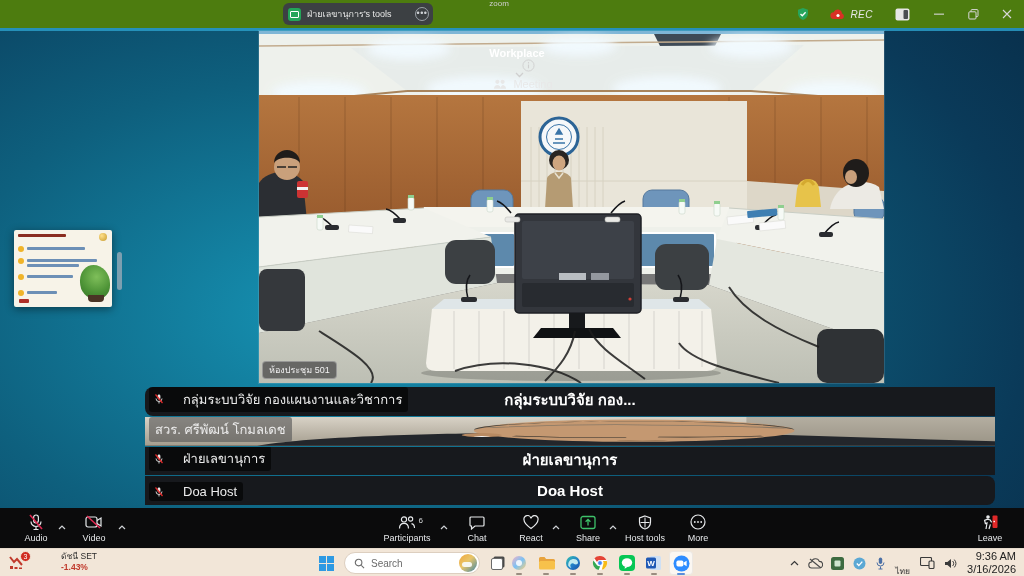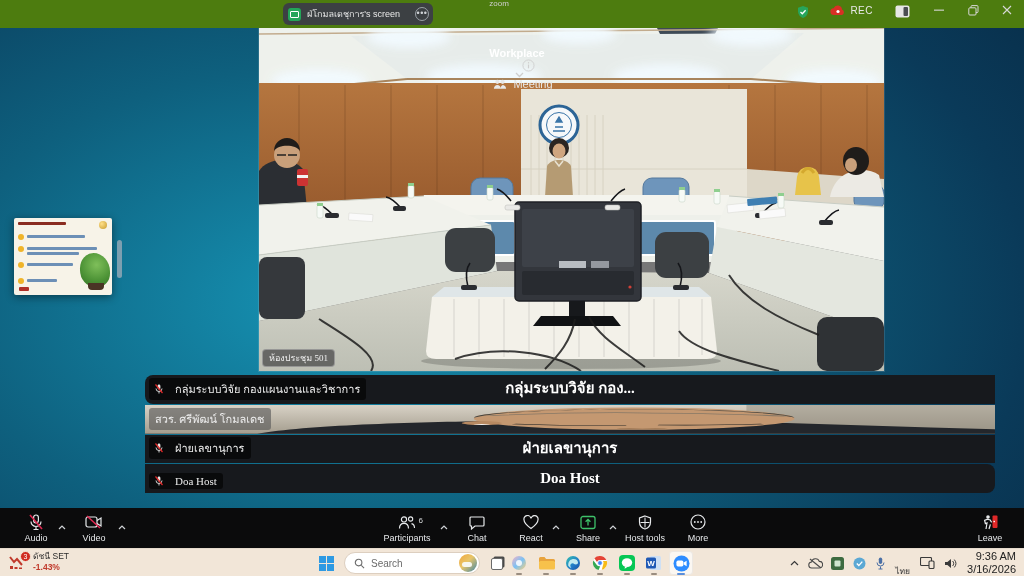--- a/index.html
+++ b/index.html
@@ -19,29 +19,29 @@
   .tb-meeting { margin-left:22px; display:flex; align-items:center; gap:6px; font-size:11px; color:#e8e8e8; }
   .share-pill { position:absolute; left:283px; top:3px; width:150px; height:22px;
     background:#3c4043; border-radius:6px; display:flex; align-items:center; padding:0 4px 0 5px; }
   .share-pill .gicon { width:13px; height:13px; border-radius:3px; background:#23a559;
     display:flex; align-items:center; justify-content:center; flex:0 0 auto; }
   .share-pill .gicon::before { content:""; width:7px; height:5px; border:1px solid #fff; border-radius:1px; }
   .share-pill .ptext { font-size:9px; color:#e9e9e9; margin-left:6px; white-space:nowrap; overflow:hidden; flex:1; }
   .share-pill .more-circ { width:14px; height:14px; border:1px solid #9aa0a6; border-radius:50%;
     color:#cfd2d6; font-size:9px; line-height:11px; text-align:center; letter-spacing:.5px; flex:0 0 auto; }
   .tb-right { position:absolute; right:0; top:0; height:28px; display:flex; align-items:center; gap:0; }
-  .tb-right > div { height:19px; display:flex; align-items:flex-start; justify-content:center; }
+  .tb-right > div { height:19px; display:flex; align-items:center; justify-content:center;font-style:italic; }
   .rec-wrap { gap:4px; padding:0 10px; }
   .rec-txt { font-size:10px; color:#e8e8e8; letter-spacing:.5px; }
   .view-ico { padding:0 12px; }
   .win-btn { width:34px; color:#d8d8d8; font-size:11px; }
 
   
-  .stage { position:absolute; left:0; top:16px; width:1024px; height:520px;
-    background:radial-gradient(900px 560px at 32% 55%, #1693b4 0%, #0e607e 42%, #0a3a59 78%, #082c47 100%);font-family:Liberation Serif, serif; }
+  .stage { position:absolute; left:0; top:28px; width:1024px; height:520px;
+    background:radial-gradient(900px 560px at 32% 55%, #1693b4 0%, #0e607e 42%, #0a3a59 78%, #082c47 100%); }
   .stage-topline { position:absolute; left:0; top:0; width:100%; height:3px; background:#2a9cc7; opacity:.85; }
 
   
   .share-video { position:absolute; left:259px; top:3px; width:625px; height:352px;
     background:#777; overflow:hidden; box-shadow:0 0 0 1px rgba(255,255,255,.12); }
   .share-video svg { display:block; width:625px; height:352px; }
   .room-pill { position:absolute; left:3px; bottom:4px; background:rgba(80,80,80,.8);
     border:1px solid rgba(200,200,200,.5); border-radius:4px; color:#f2f2f2;
     font-size:9px; padding:1px 6px; white-space:nowrap; }
 
@@ -63,40 +63,40 @@
 
   
   .filmstrip { position:absolute; left:145px; top:359px; width:850px; height:118px;
     display:flex; gap:1px;flex-direction:column; }
   .tile { position:relative; flex:1 1 0; background:#17191d; overflow:hidden; }
   .tile:first-child { border-radius:8px 0 0 8px; }
   .tile:last-child { border-radius:0 8px 8px 0; }
   .tile .center-name { position:absolute; left:0; right:0; top:50%; transform:translateY(-55%);
     text-align:center; color:#fff; font-size:15px; font-weight:bold; white-space:nowrap; overflow:hidden; }
   .name-pill { position:absolute; left:4px; bottom:4px; background:rgba(0,0,0,.6);
-    border-radius:3px; color:#ececec; font-size:11px; padding:2px 6px;
-    display:flex; align-items:center; gap:12px; max-width:95%; white-space:nowrap; overflow:hidden; }
+    border-radius:3px; color:#ececec; font-size:13px; padding:2px 6px;
+    display:flex; align-items:center; gap:20px; max-width:95%; white-space:nowrap; overflow:hidden; }
   .tile.video-tile .name-pill { background:rgba(90,90,90,.65); }
   .tile .vsvg { position:absolute; inset:0; width:100%; height:100%; }
 
   
   .toolbar { position:absolute; left:0; top:508px; width:1024px; height:40px; background:#0b0b0c; z-index:30; }
   .zb { position:absolute; top:2px; height:36px; display:flex; flex-direction:column;
     align-items:center; justify-content:center; gap:2px; color:#e7e9eb; font-size:9px; }
   .zb .ic { height:18px; display:flex; align-items:center; justify-content:center; }
   .zb-chev { position:absolute; top:8px; color:#cfd2d6; }
   .pcount { position:absolute; font-size:8px; color:#d9dbdd; top:3px; right:-7px; }
 
   
   .taskbar { position:absolute; left:0; top:548px; width:1024px; height:28px;
     background:#f2e6d8; border-top:1px solid rgba(0,0,0,.05); z-index:40; }
   .widget { position:absolute; left:8px; top:2px; display:flex; align-items:center; gap:5px; }
   .widget .wbadge { position:absolute; left:12px; top:-2px; width:11px; height:11px; border-radius:50%;
     background:#d02b20; color:#fff; font-size:7px; display:flex; align-items:center; justify-content:center; border:1px solid #f2e6d8; }
-  .widget .wtxt { line-height:1.25; }
+  .widget .wtxt { line-height:1.25;margin-left:28px; }
   .widget .wt1 { font-size:8.5px; color:#2b2b2b; }
   .widget .wt2 { font-size:8.5px; color:#c0392b; font-weight:bold; }
   .tk-ico { position:absolute; top:2px; width:24px; height:24px; display:flex;
     align-items:center; justify-content:center; border-radius:4px; }
   .tk-ico .dash { position:absolute; bottom:0px; width:6px; height:2px; border-radius:1px; background:#9a8d80; }
   .tk-zoom-active { background:#fbf7f2; box-shadow:inset 0 0 0 1px rgba(0,0,0,.06); }
   .search-pill { position:absolute; left:344px; top:3px; width:136px; height:22px; background:#fff;
     border:1px solid #ddcfc0; border-radius:12px; display:flex; align-items:center; padding:0 2px 0 9px; }
   .search-pill .stext { font-size:10px; color:#6b6b6b; margin-left:6px; flex:1; }
   .search-pill .weather { width:18px; height:18px; border-radius:50%;
@@ -136,21 +136,21 @@
       <svg width="14" height="12" viewBox="0 0 16 13">
           <circle cx="5" cy="4" r="2.4" fill="#e8e8e8"></circle>
           <circle cx="11" cy="4" r="2.4" fill="#e8e8e8"></circle>
           <path d="M1 12c0-3 2-4.5 4-4.5S9 9 9 12Z" fill="#e8e8e8"></path>
           <path d="M8.5 12c.3-2.6 1.8-4.5 3.5-4.2 1.8.3 3 2.2 3 4.2Z" fill="#e8e8e8"></path>
         </svg>
       <span>Meeting</span>
     </div>
     <div class="share-pill">
       <span class="gicon"></span>
-      <span class="ptext">ฝ่โกมลเดชุการ's screen</span>
+      <span class="ptext">ฝ่ายเลขานุการ's tools</span>
       <span class="more-circ">•••</span>
     </div>
     <div class="tb-right">
       <div class="tb-ico" style="padding:0 10px;">
         <svg width="14" height="14" viewBox="0 0 14 14">
             <path d="M7 1l5 1.8v3.4c0 3.3-2.1 5.6-5 6.8-2.9-1.2-5-3.5-5-6.8V2.8Z" fill="#27a55b"></path>
             <polyline points="4.5,7 6.3,8.8 9.6,5.2" fill="none" stroke="#fff" stroke-width="1.3"></polyline>
           </svg>
       </div>
       <div class="rec-wrap">

